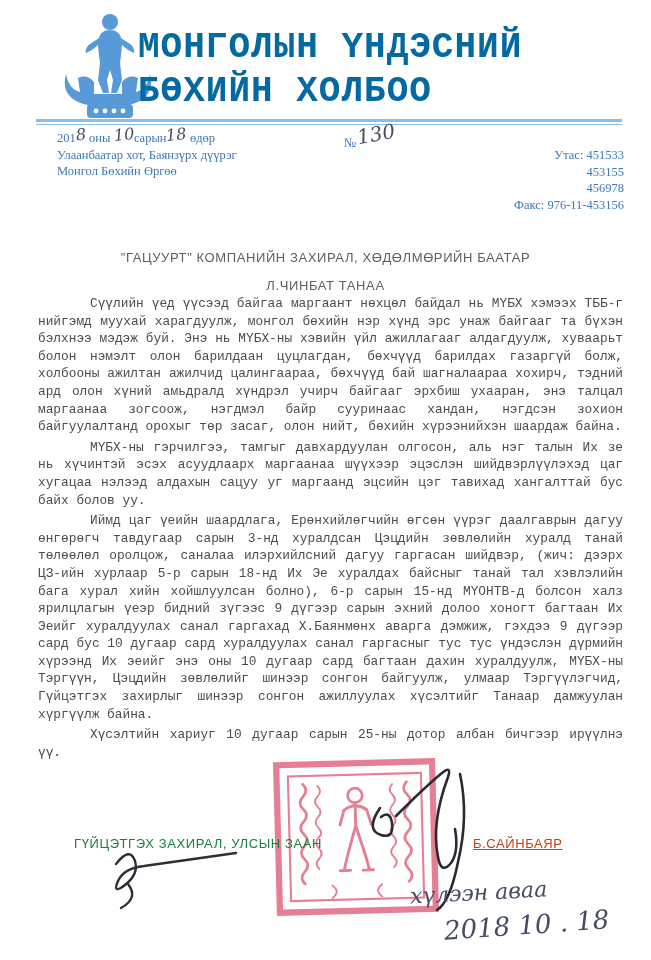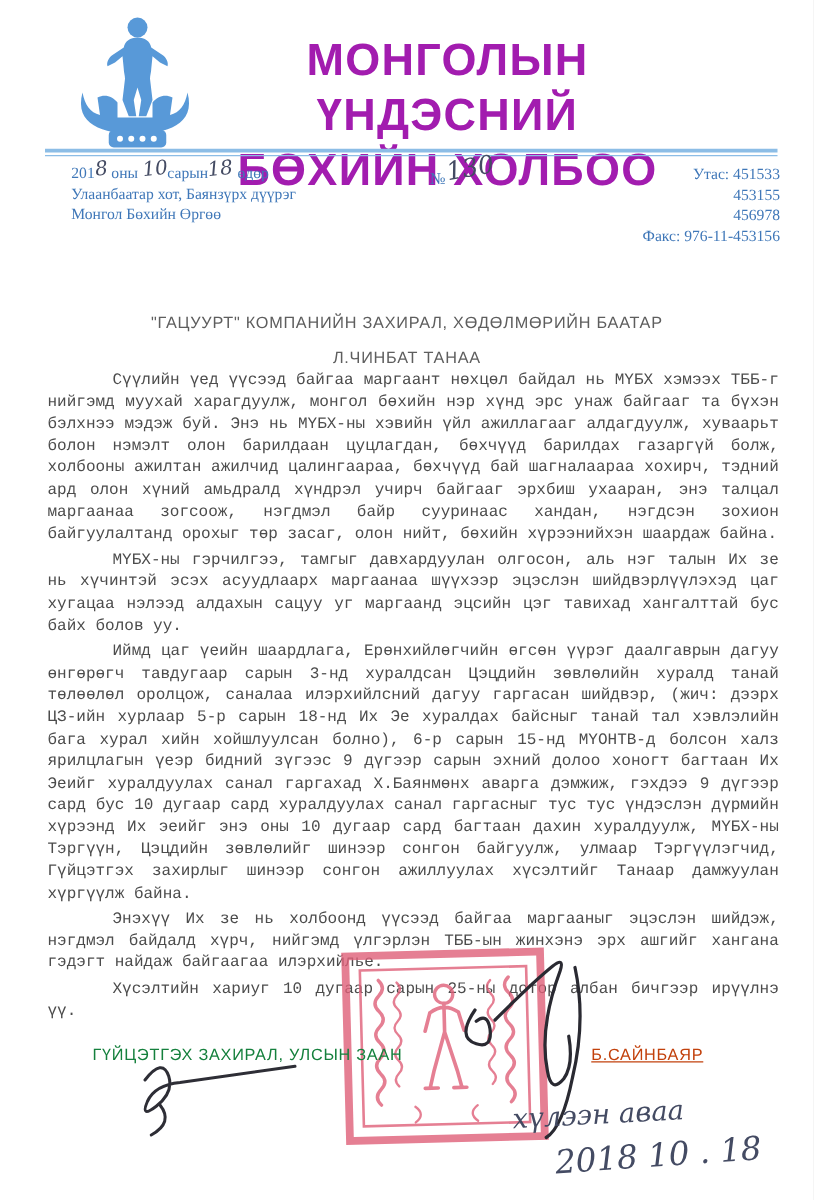--- a/index.html
+++ b/index.html
@@ -5,31 +5,31 @@
   html,body{margin:0;padding:0;background:#e8e8e8;}
   .page{
     position:relative;width:651px;height:960px;margin:0 auto;
     background:#ffffff;overflow:hidden;
     font-family:"Liberation Sans",sans-serif;
   }
   
   .logo{position:absolute;left:56px;top:12px;width:104px;height:108px;}
   .org-title{
     position:absolute;left:138px;top:26px;width:440px;
-    text-align:center;font-weight:bold;font-size:36px;line-height:44px;
-    letter-spacing:1px;color:#a21caf;font-family:Liberation Sans, sans-serif;
+    text-align:left;font-weight:bold;font-size:36px;line-height:44px;
+    letter-spacing:1px;color:#0369a1;font-family:Liberation Mono, monospace;
   }
   .rule-thick{position:absolute;left:36px;top:119px;width:586px;height:3px;background:#8cbde6;}
   .rule-thin{position:absolute;left:36px;top:124px;width:586px;height:1px;background:#8cbde6;}
   
   .meta{position:absolute;top:129px;left:0;width:651px;color:#3f77b8;
         font-family:"Liberation Serif",serif;font-size:12.5px;line-height:16.5px;}
   .meta-left{position:absolute;left:57px;top:0;}
   .meta-num{position:absolute;left:344px;top:6px;font-size:13px;}
-  .meta-right{position:absolute;right:27px;top:2px;text-align:right;}
+  .meta-right{position:absolute;right:27px;top:18px;text-align:right;}
   .hand{font-family:"DejaVu Serif",serif;font-style:italic;color:#444b63;}
   .hand-inline{font-size:16px;display:inline-block;transform:rotate(-6deg);position:relative;top:-2px;}
   .hand-number{position:absolute;left:357px;top:-3px;font-size:20px;transform:rotate(-10deg);}
   
   .addressee{position:absolute;top:244px;left:0;width:651px;text-align:center;
              color:#5e5e5e;font-size:13px;letter-spacing:.6px;line-height:28px;}
   
   .body-text{position:absolute;top:295px;left:38px;width:585px;
              color:#4c4c4c;font-size:12.8px;line-height:17.6px;text-align:justify;font-family:Liberation Mono, monospace;}
   .body-text p{margin:0 0 3px 0;text-indent:52px;}
@@ -89,21 +89,20 @@
 
   <div class="addressee">
     <div>"ГАЦУУРТ" КОМПАНИЙН ЗАХИРАЛ, ХӨДӨЛМӨРИЙН БААТАР</div>
     <div>Л.ЧИНБАТ ТАНАА</div>
   </div>
 
   <div class="body-text">
     <p>Сүүлийн үед үүсээд байгаа маргаант нөхцөл байдал нь МҮБХ хэмээх ТББ-г нийгэмд муухай харагдуулж, монгол бөхийн нэр хүнд эрс унаж байгааг та бүхэн бэлхнээ мэдэж буй. Энэ нь МҮБХ-ны хэвийн үйл ажиллагааг алдагдуулж, хуваарьт болон нэмэлт олон барилдаан цуцлагдан, бөхчүүд барилдах газаргүй болж, холбооны ажилтан ажилчид цалингаараа, бөхчүүд бай шагналаараа хохирч, тэдний ард олон хүний амьдралд хүндрэл учирч байгааг эрхбиш ухааран, энэ талцал маргаанаа зогсоож, нэгдмэл байр сууринаас хандан, нэгдсэн зохион байгуулалтанд орохыг төр засаг, олон нийт, бөхийн хүрээнийхэн шаардаж байна.</p>
     <p>МҮБХ-ны гэрчилгээ, тамгыг давхардуулан олгосон,  аль нэг талын Их зе нь хүчинтэй эсэх асуудлаарх маргаанаа шүүхээр эцэслэн шийдвэрлүүлэхэд цаг хугацаа нэлээд алдахын сацуу уг маргаанд эцсийн цэг тавихад хангалттай бус байх болов уу.</p>
     <p>Иймд цаг үеийн шаардлага, Ерөнхийлөгчийн өгсөн үүрэг даалгаврын дагуу өнгөрөгч тавдугаар сарын 3-нд хуралдсан Цэцдийн зөвлөлийн хуралд танай төлөөлөл оролцож, саналаа илэрхийлсний дагуу гаргасан шийдвэр, (жич: дээрх ЦЗ-ийн хурлаар 5-р сарын 18-нд Их Эе хуралдах байсныг танай тал хэвлэлийн бага хурал хийн хойшлуулсан болно), 6-р сарын 15-нд МҮОНТВ-д болсон халз ярилцлагын үеэр бидний зүгээс 9 дүгээр сарын эхний долоо хоногт багтаан Их Эеийг хуралдуулах санал гаргахад Х.Баянмөнх аварга дэмжиж, гэхдээ 9 дүгээр сард бус 10 дугаар сард хуралдуулах санал гаргасныг тус тус үндэслэн дүрмийн хүрээнд Их эеийг энэ оны 10 дугаар сард багтаан дахин хуралдуулж, МҮБХ-ны Тэргүүн, Цэцдийн зөвлөлийг шинээр сонгон байгуулж, улмаар Тэргүүлэгчид, Гүйцэтгэх захирлыг шинээр сонгон ажиллуулах хүсэлтийг Танаар дамжуулан хүргүүлж байна.</p>
-    <p>Энэхүү Их зе нь холбоонд үүсээд байгаа маргааныг эцэслэн шийдэж, нэгдмэл байдалд хүрч, нийгэмд үлгэрлэн ТББ-ын жинхэнэ эрх ашгийг хангана гэдэгт найдаж байгаагаа илэрхийлье.</p>
     <p>Хүсэлтийн хариуг 10 дугаар сарын 25-ны дотор албан бичгээр ирүүлнэ үү.</p>
   </div>
 
   <svg class="stamp" viewBox="0 0 160 152">
     <g stroke="#df5f78" fill="none" opacity="0.8" stroke-linecap="round">
       <rect x="5" y="5" width="150" height="142" stroke-width="6"></rect>
       <rect x="16" y="16" width="128" height="120" stroke-width="2"></rect>
       <path d="M30,24 q6,6 0,12 q-6,6 0,12 q6,6 0,12 q-6,6 0,12 q6,6 0,12 q-6,6 0,12 q6,6 0,12 q-6,6 0,12" stroke-width="2.6"></path>
       <path d="M44,26 q5,5 0,10 q-5,5 0,10 q5,5 0,10 q-5,5 0,10 q5,5 0,10 q-5,5 0,10 q5,5 0,10 q-5,5 0,10" stroke-width="1.8"></path>
       <path d="M130,24 q-6,6 0,12 q6,6 0,12 q-6,6 0,12 q6,6 0,12 q-6,6 0,12 q6,6 0,12 q-6,6 0,12 q6,6 0,12" stroke-width="2.6"></path>

